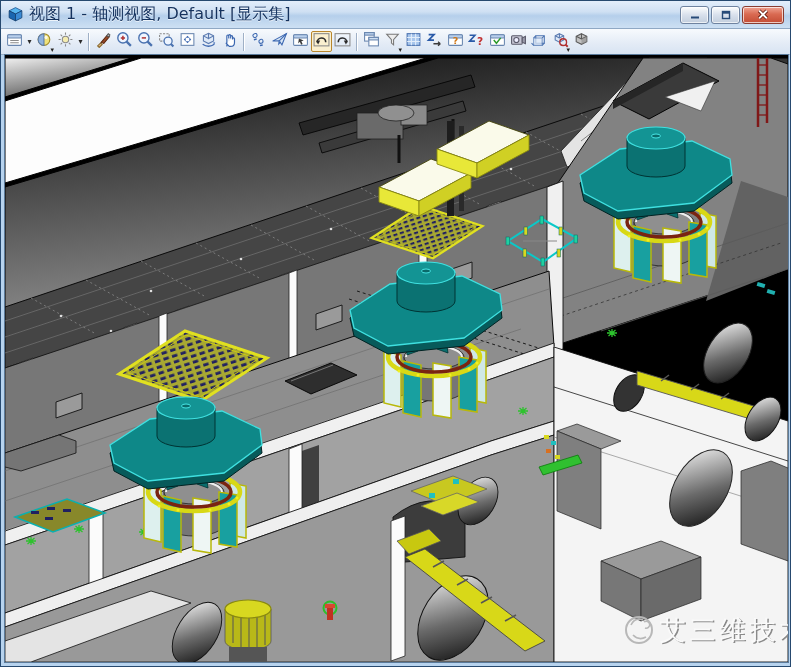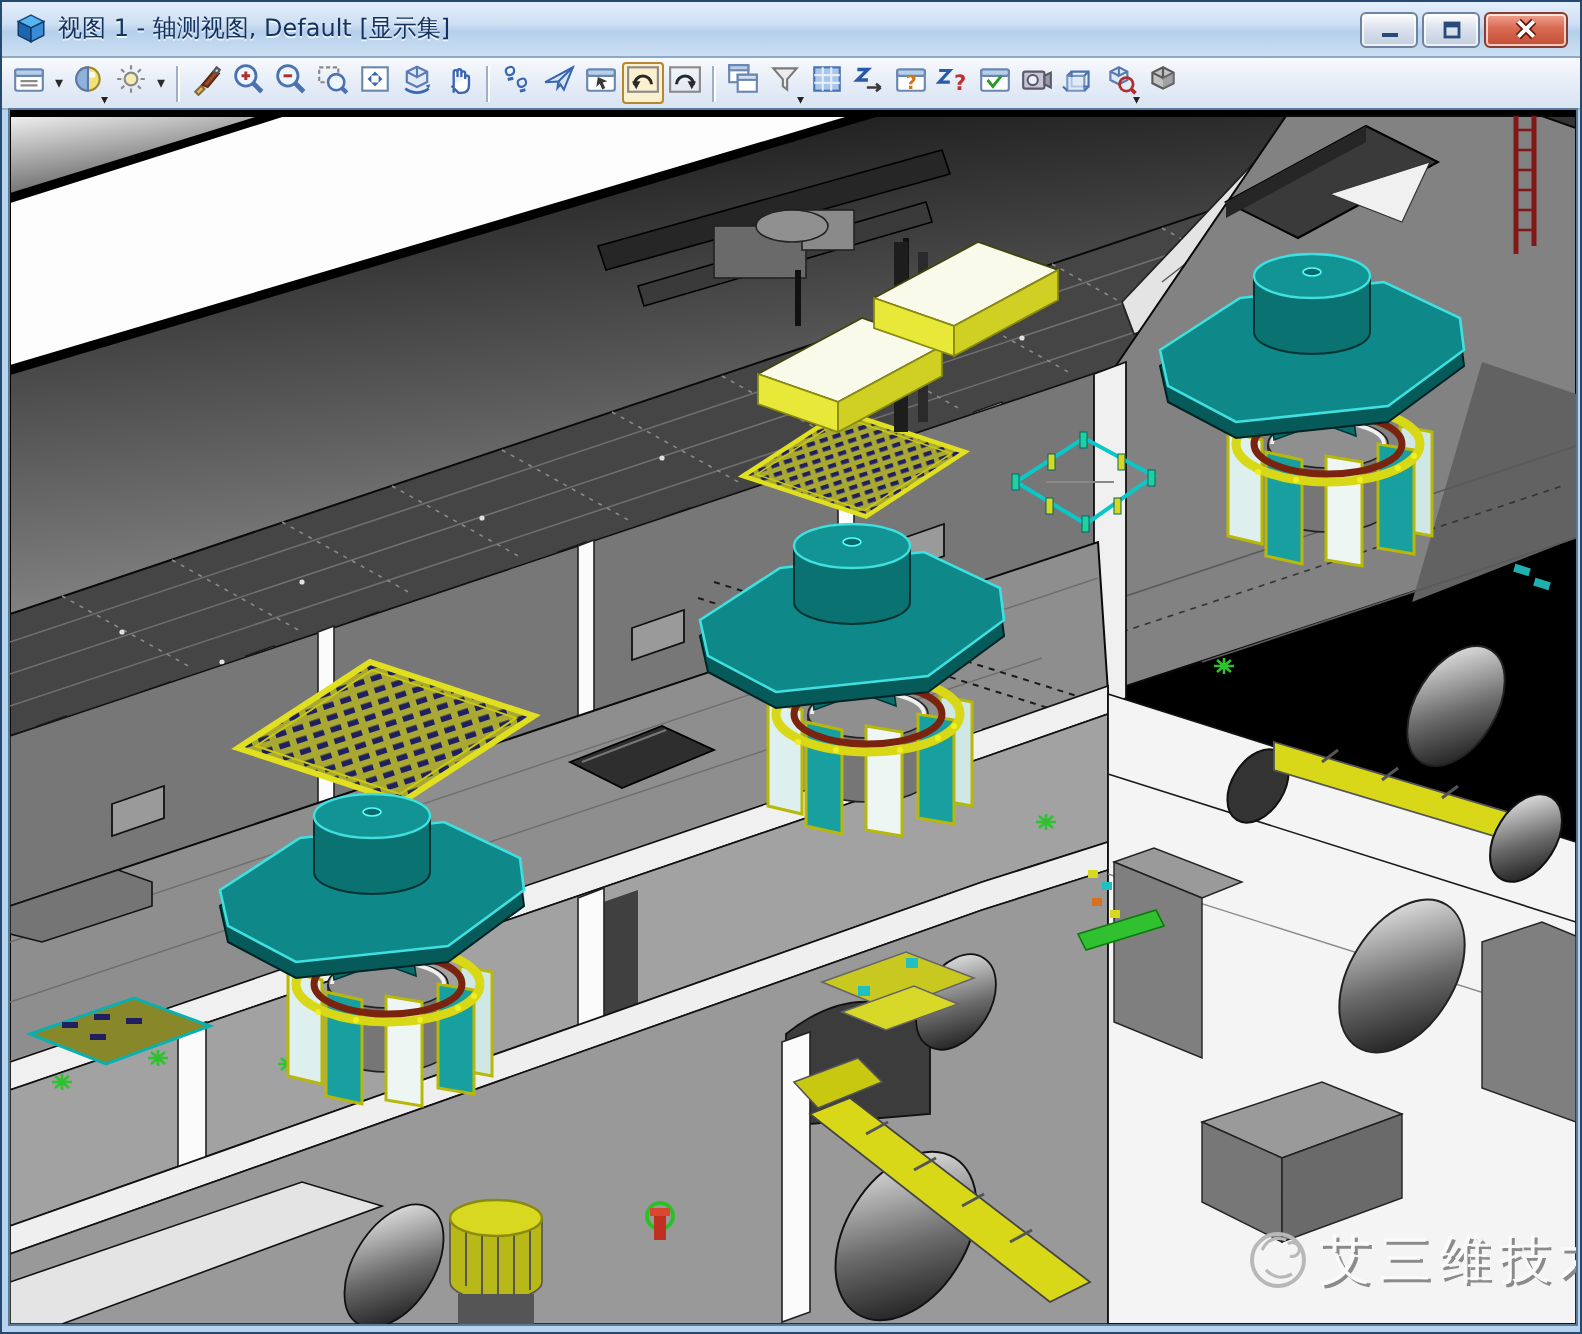--- a/index.html
+++ b/index.html
@@ -8,21 +8,21 @@
     width:791px;height:667px;position:relative;
     font-family:"DejaVu Sans","Liberation Sans",sans-serif;
     background:#b7d3ee;border:1px solid #26496f;
   }
   .titlebar{
     height:28px;display:flex;align-items:center;padding:0 6px;
     background:linear-gradient(#e3eefb 0%,#cfe0f3 40%,#b5cfeb 55%,#cde0f3 100%);
     border-bottom:1px solid #8fa8c4;
   }
   .title-icon{width:17px;height:17px;margin-right:5px;flex:0 0 auto;}
-  .title-text{font-size:12px;color:#15325e;white-space:nowrap;text-shadow:0 1px 0 rgba(255,255,255,.7);}
+  .title-text{font-size:16px;color:#15325e;white-space:nowrap;text-shadow:0 1px 0 rgba(255,255,255,.7);}
   .win-controls{margin-left:auto;display:flex;gap:2px;}
   .win-btn{
     width:29px;height:18px;border:1px solid #6f83a0;border-radius:3px;
     background:linear-gradient(#fdfdfd,#d8e0ec 50%,#c2cedd);
     display:flex;align-items:center;justify-content:center;
     box-shadow:inset 0 0 0 1px rgba(255,255,255,.7);
   }
   .win-btn.close{
     width:42px;border-color:#8a3c30;
     background:linear-gradient(#f0a492,#d96a52 45%,#c34c34);

